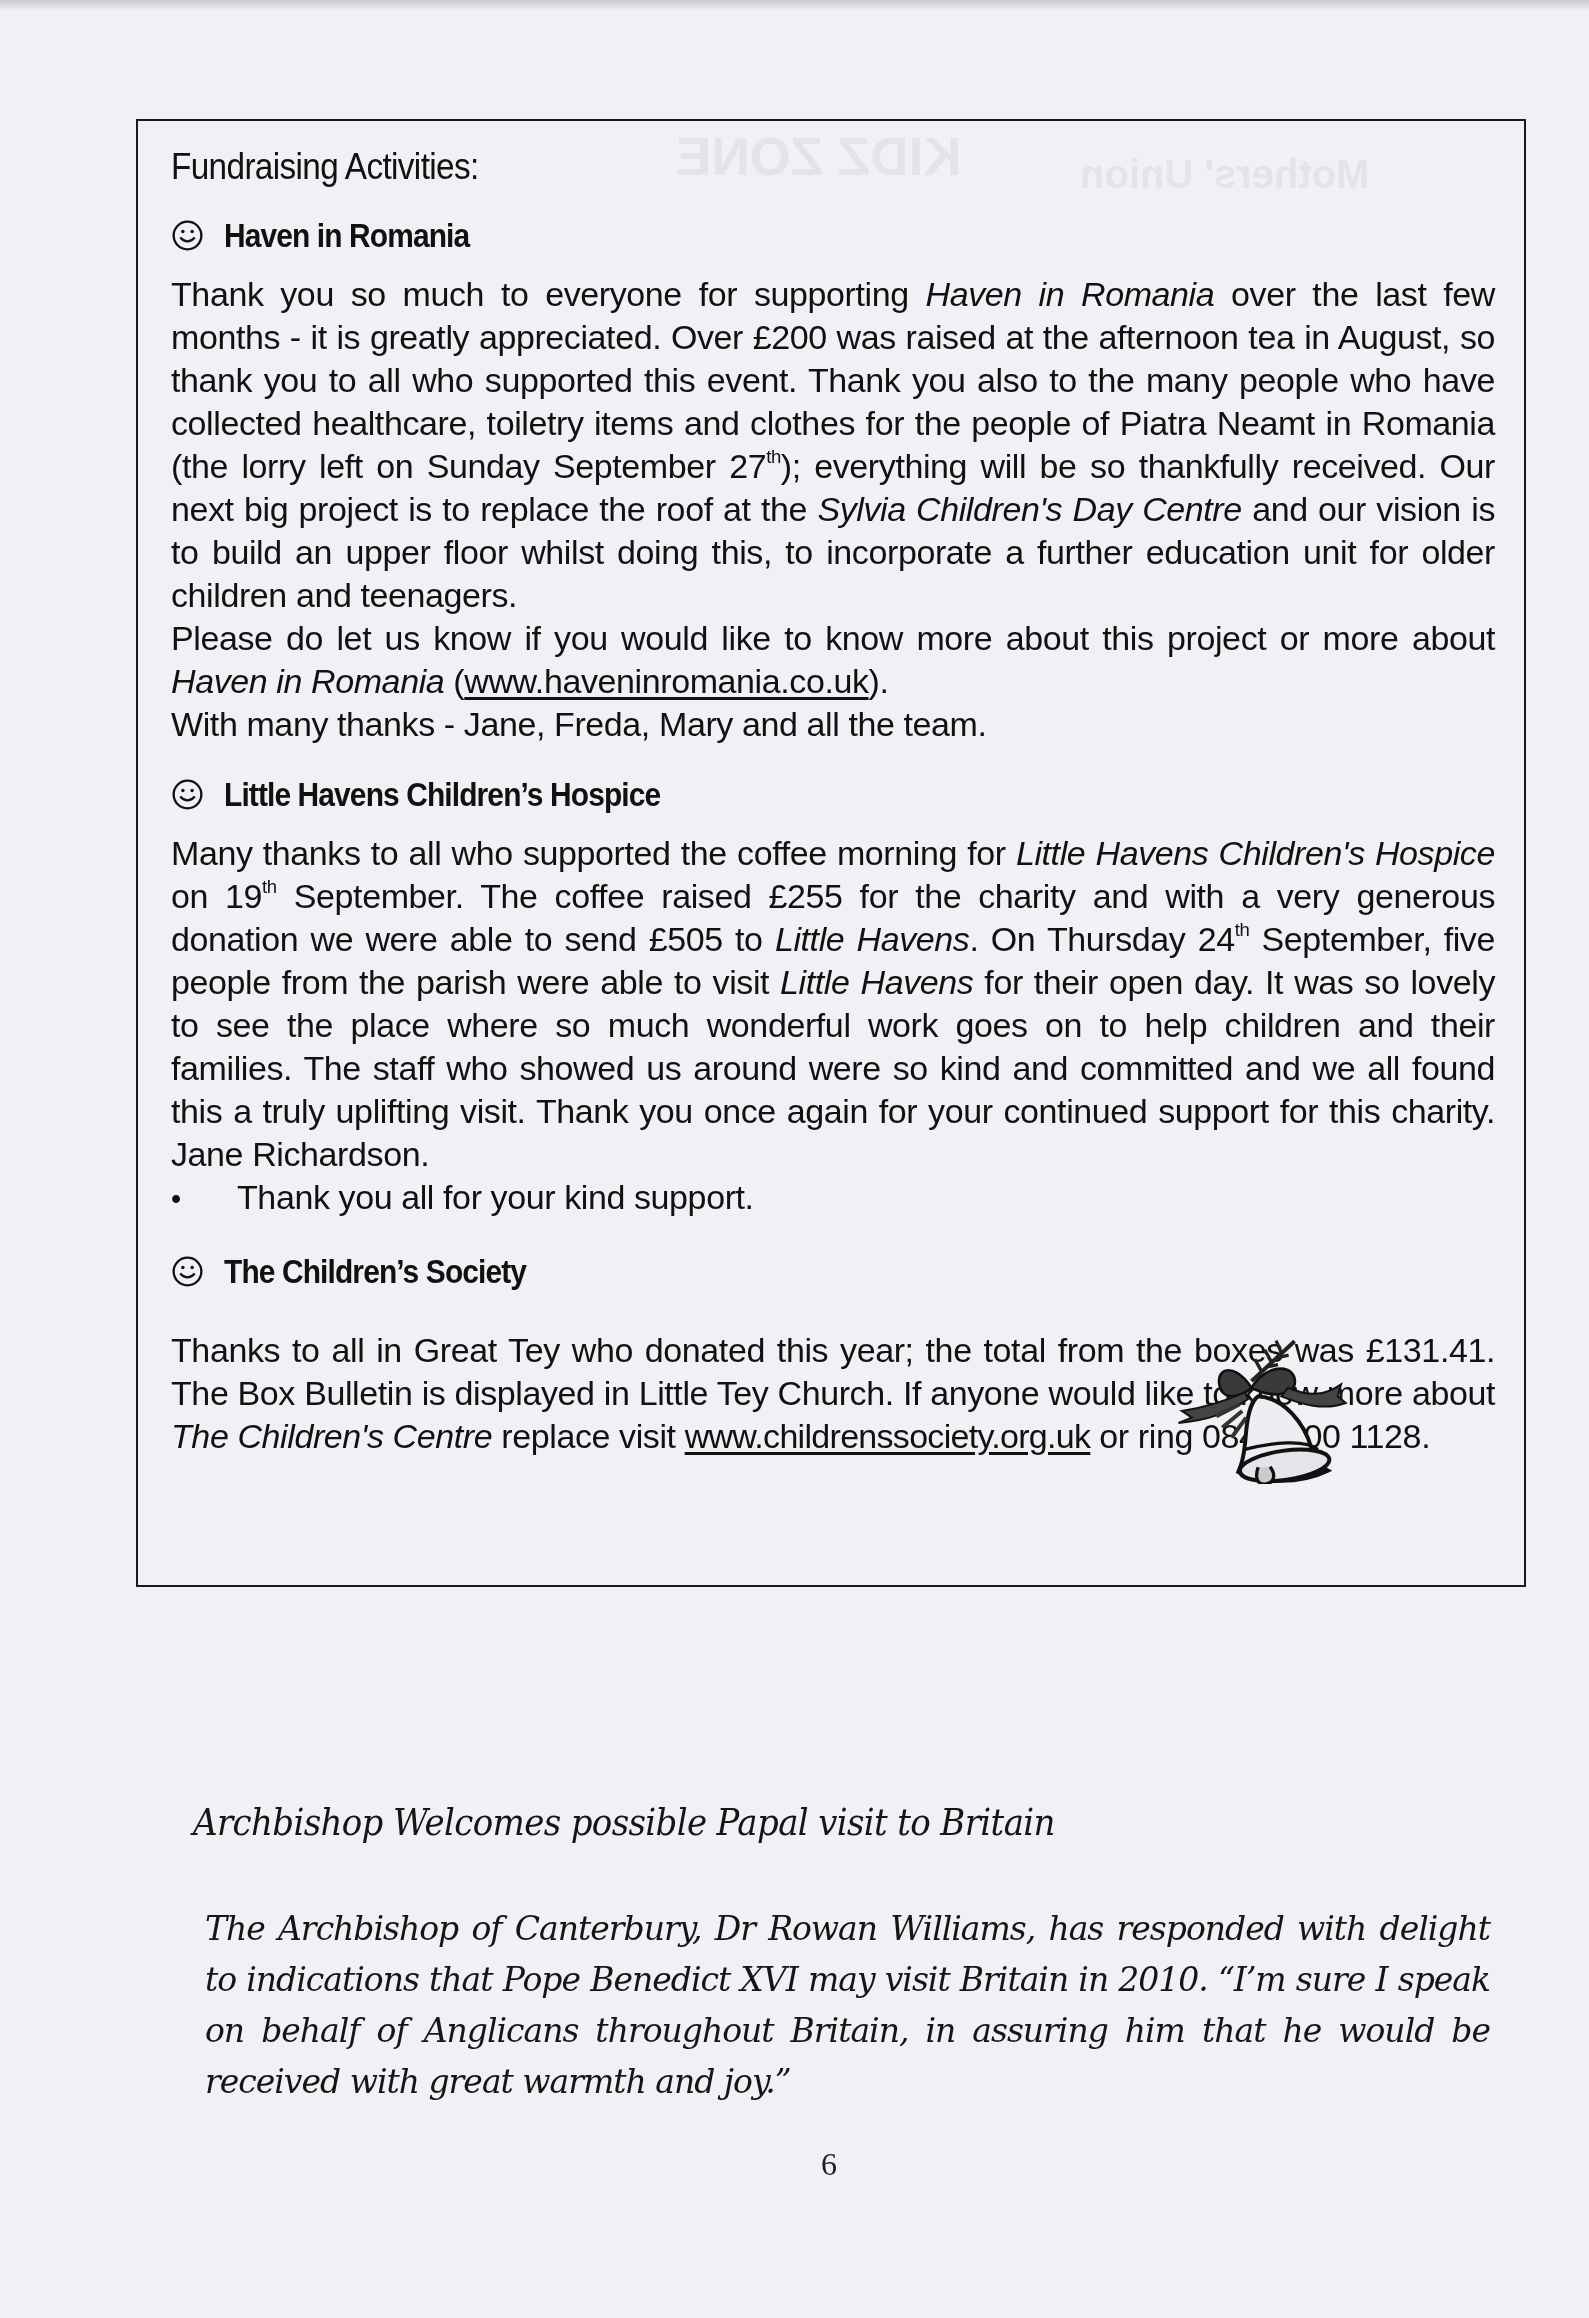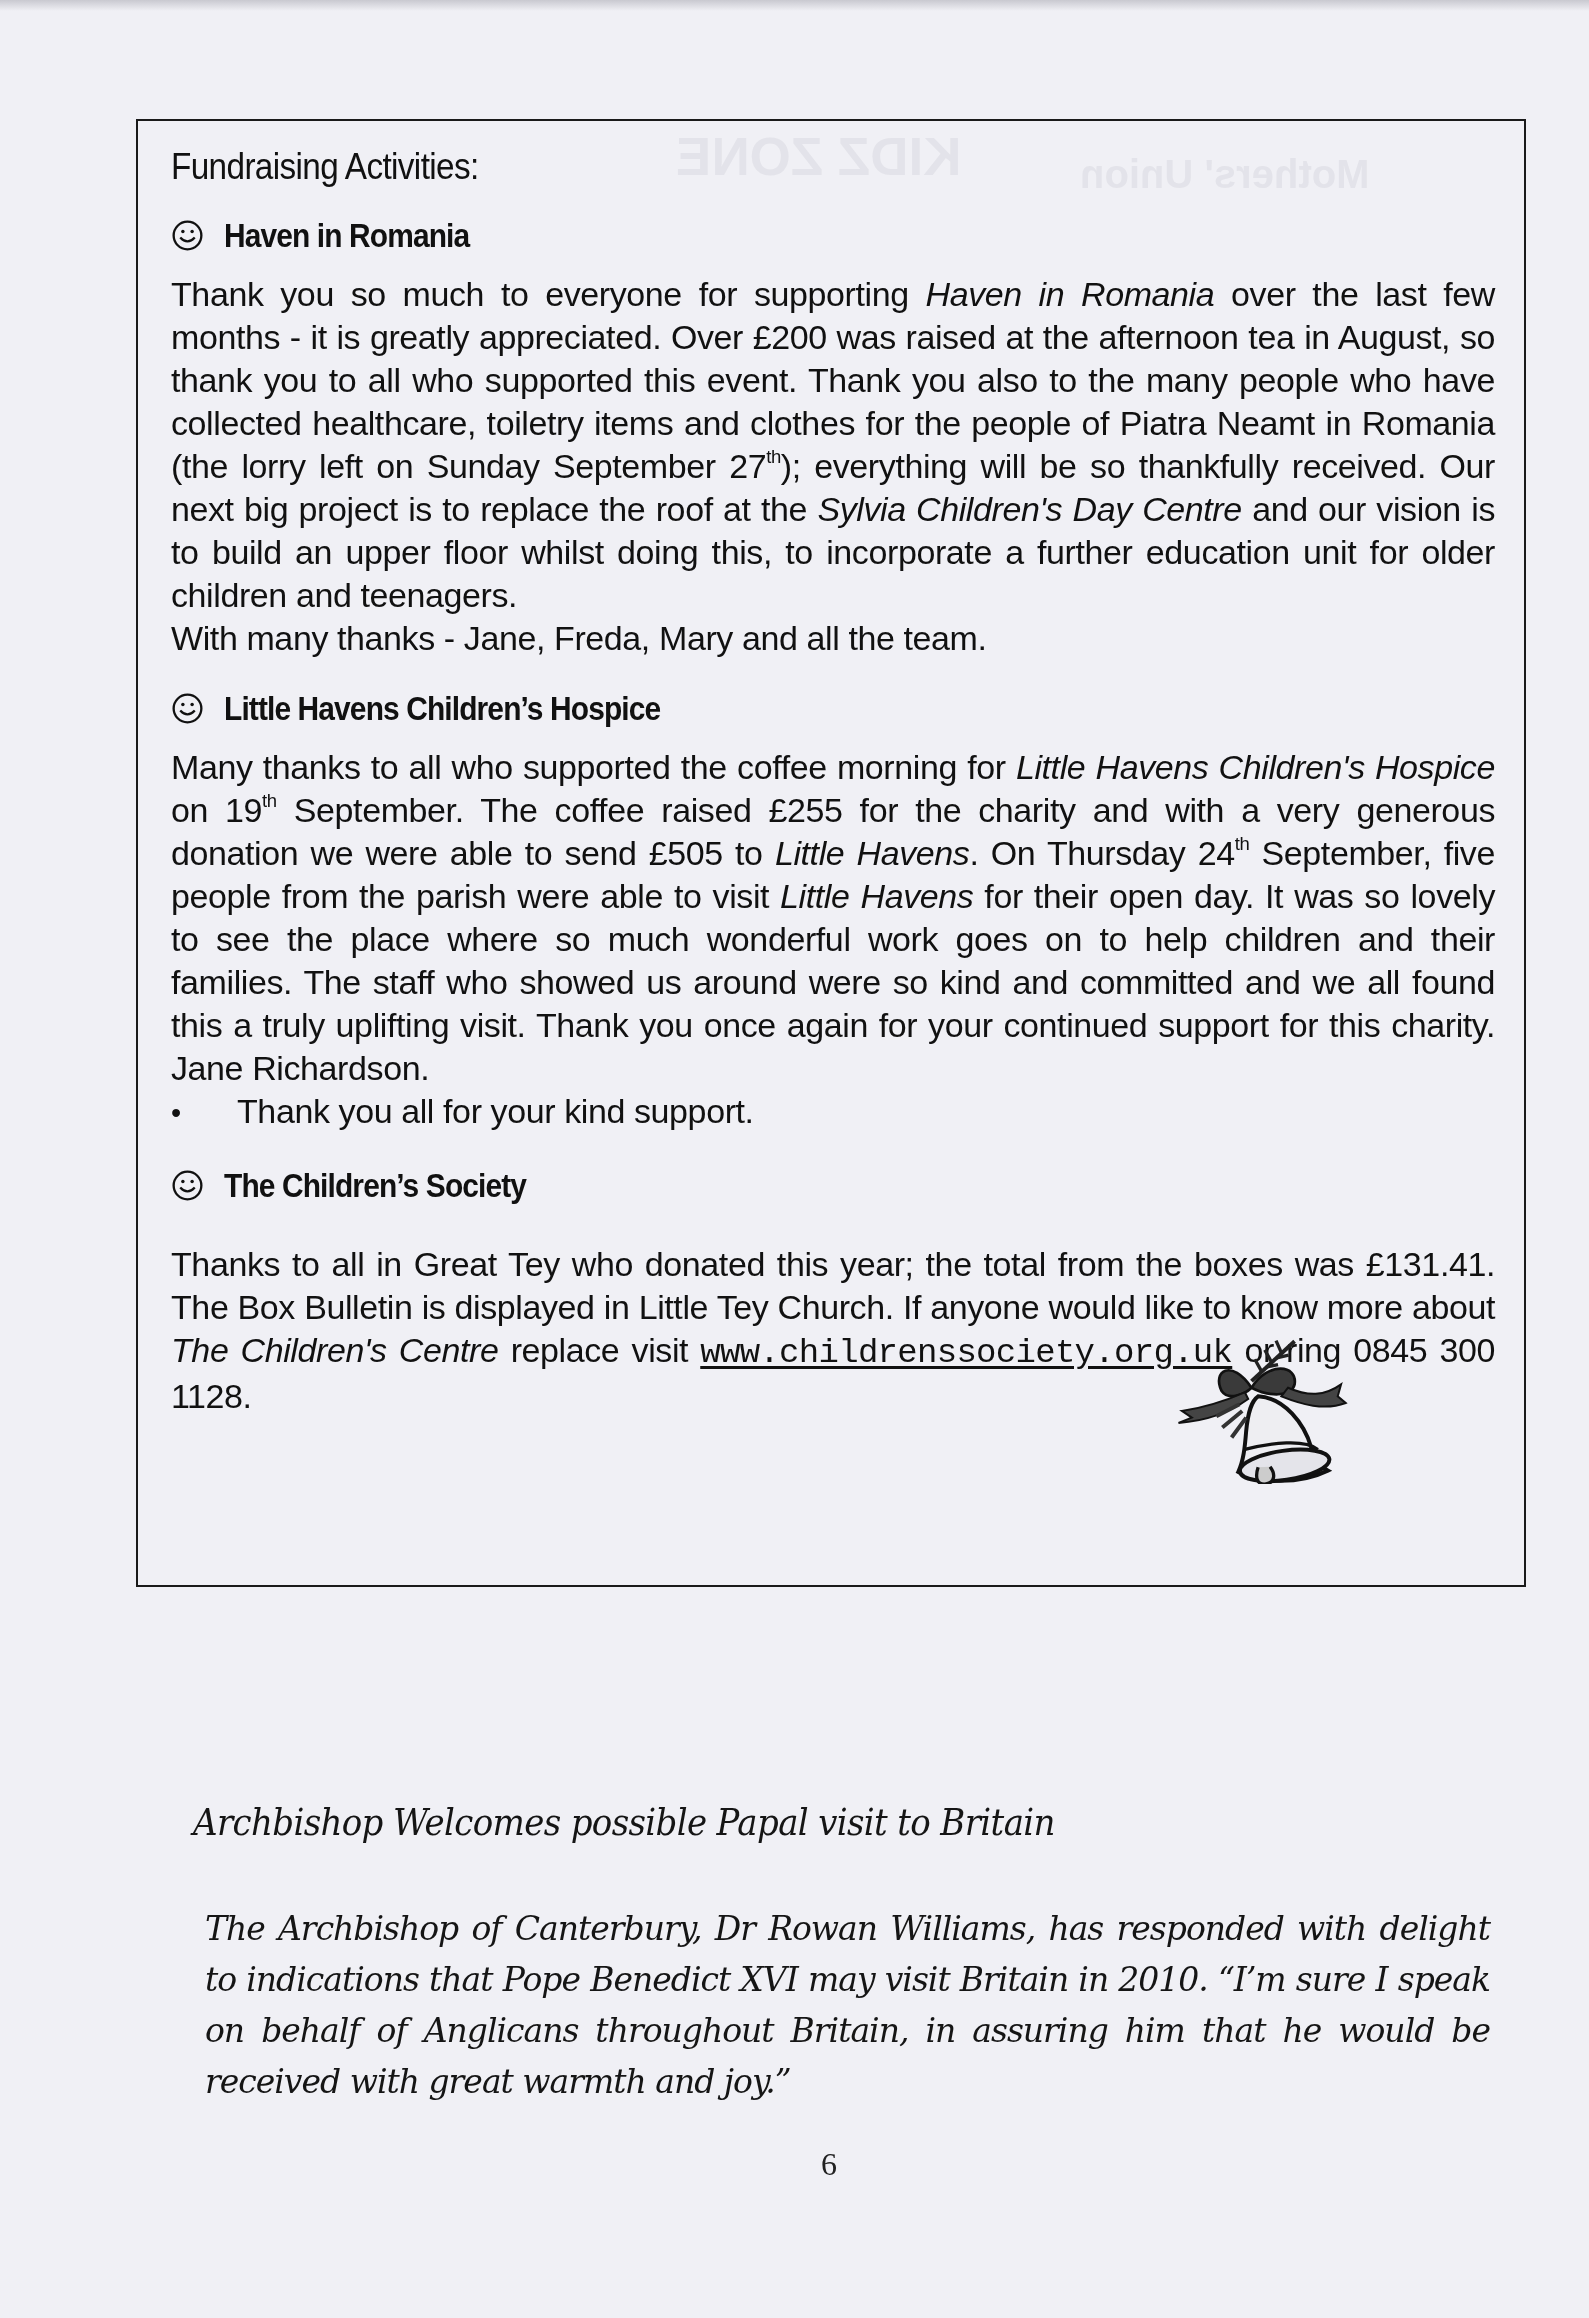--- a/index.html
+++ b/index.html
@@ -40,21 +40,21 @@
       font-family: "Liberation Sans", sans-serif;
       font-size: 34px; line-height: 43px;
       text-align: justify; margin: 0;
       letter-spacing: -0.4px;
     }
     .para.first { margin-top: 18px; }
     .para i { font-style: italic; }
     .para a, .link {
       color: #111; text-decoration: underline; text-underline-offset: 4px;
     }
-    .link-serif { font-family: Liberation Mono, monospace; letter-spacing: -0.7px; margin-top: 41px; }
+    .link-serif { font-family: Liberation Sans, sans-serif; letter-spacing: -0.7px; margin-top: 41px; }
     sup { font-size: 18.5px; line-height: 0; vertical-align: 14.6px; }
     .bullet-row {
       display: flex; align-items: baseline;
       font-family: "Liberation Sans", sans-serif; font-size: 34px; line-height: 43px;
       letter-spacing: -0.4px;
     }
     .bullet-dot { width: 66px; flex: none; font-size: 29px; }
     .bell { position: absolute; left: 1152px; top: 1318px; width: 199px; height: 166px; }
     .article-title {
       position: absolute; left: 193px; top: 1801px;
@@ -87,20 +87,21 @@
   <div class="section-head">
     <svg class="smiley" viewBox="0 0 50 50">
       <circle cx="25" cy="25" r="21" fill="none" stroke="#111" stroke-width="3.5"></circle>
       <circle cx="18" cy="19" r="2.6" fill="#111"></circle>
         <circle cx="32" cy="19" r="2.6" fill="#111"></circle>
       <path d="M14 28 Q25 40 36 28" fill="none" stroke="#111" stroke-width="3.5"></path>
     </svg>
     <span class="label">Haven in Romania</span>
   </div>
   <p class="para first"><span>Thank you so much to everyone for supporting </span><i>Haven in Romania</i><span> over the last few months - it is greatly appreciated. Over £200 was raised at the afternoon tea in August, so thank you to all who supported this event. Thank you also to the many people who have collected healthcare, toiletry items and clothes for the people of Piatra Neamt in Romania (the lorry left on Sunday September 27</span><sup>th</sup><span>); everything will be so thankfully received. Our next big project is to replace the roof at the </span><i>Sylvia Children's Day Centre</i><span> and our vision is to build an upper floor whilst doing this, to incorporate a further education unit for older children and teenagers.</span></p>
+  <p class="para"><span>Please do let us know if you would like to know more about this project or more about </span><i>Haven in Romania</i><span> (</span><a class="link">www.haveninromania.co.uk</a><span>).</span></p>
   <p class="para">With many thanks - Jane, Freda, Mary and all the team.</p>
 
   <div class="section-head" style="margin-top:29px">
     <svg class="smiley" viewBox="0 0 50 50">
       <circle cx="25" cy="25" r="21" fill="none" stroke="#111" stroke-width="3.5"></circle>
       <circle cx="18" cy="19" r="2.6" fill="#111"></circle>
         <circle cx="32" cy="19" r="2.6" fill="#111"></circle>
       <path d="M14 28 Q25 40 36 28" fill="none" stroke="#111" stroke-width="3.5"></path>
     </svg>
     <span class="label">Little Havens Children’s Hospice</span>

